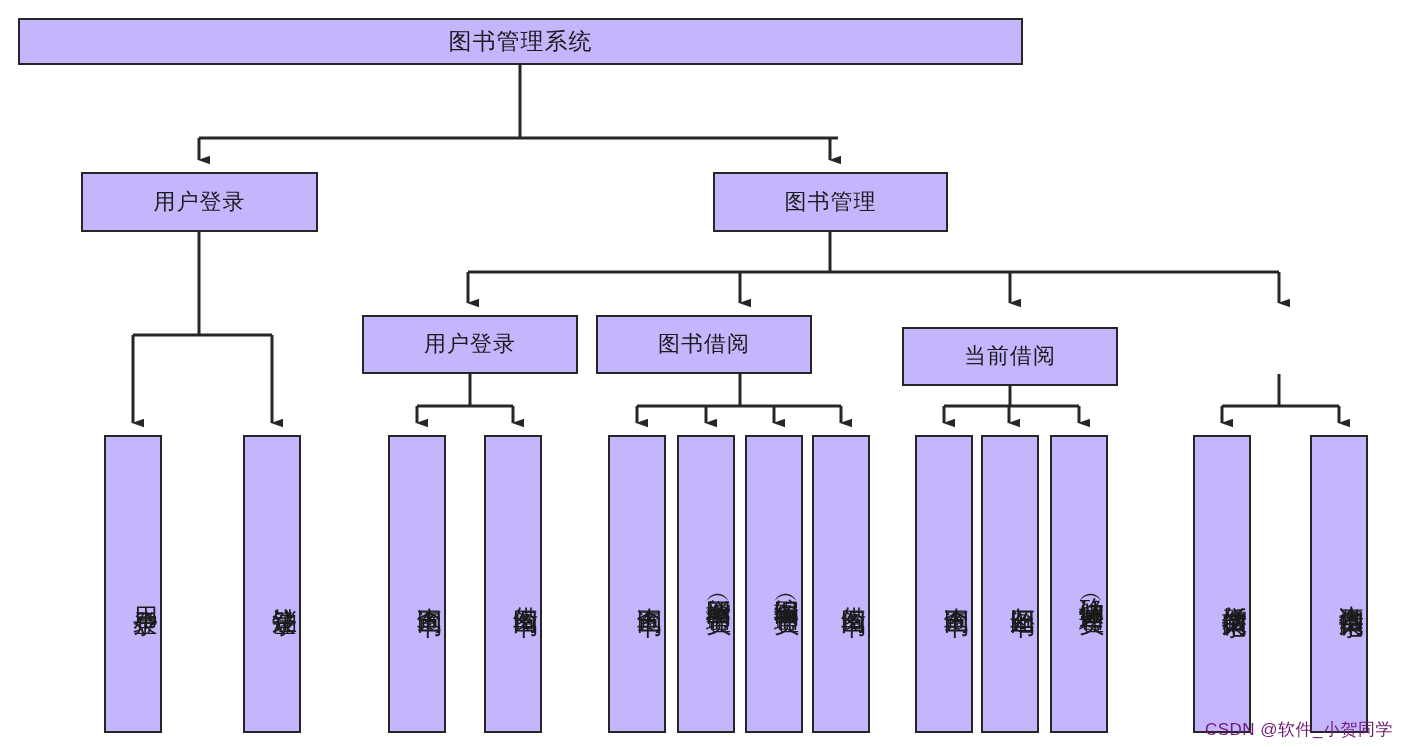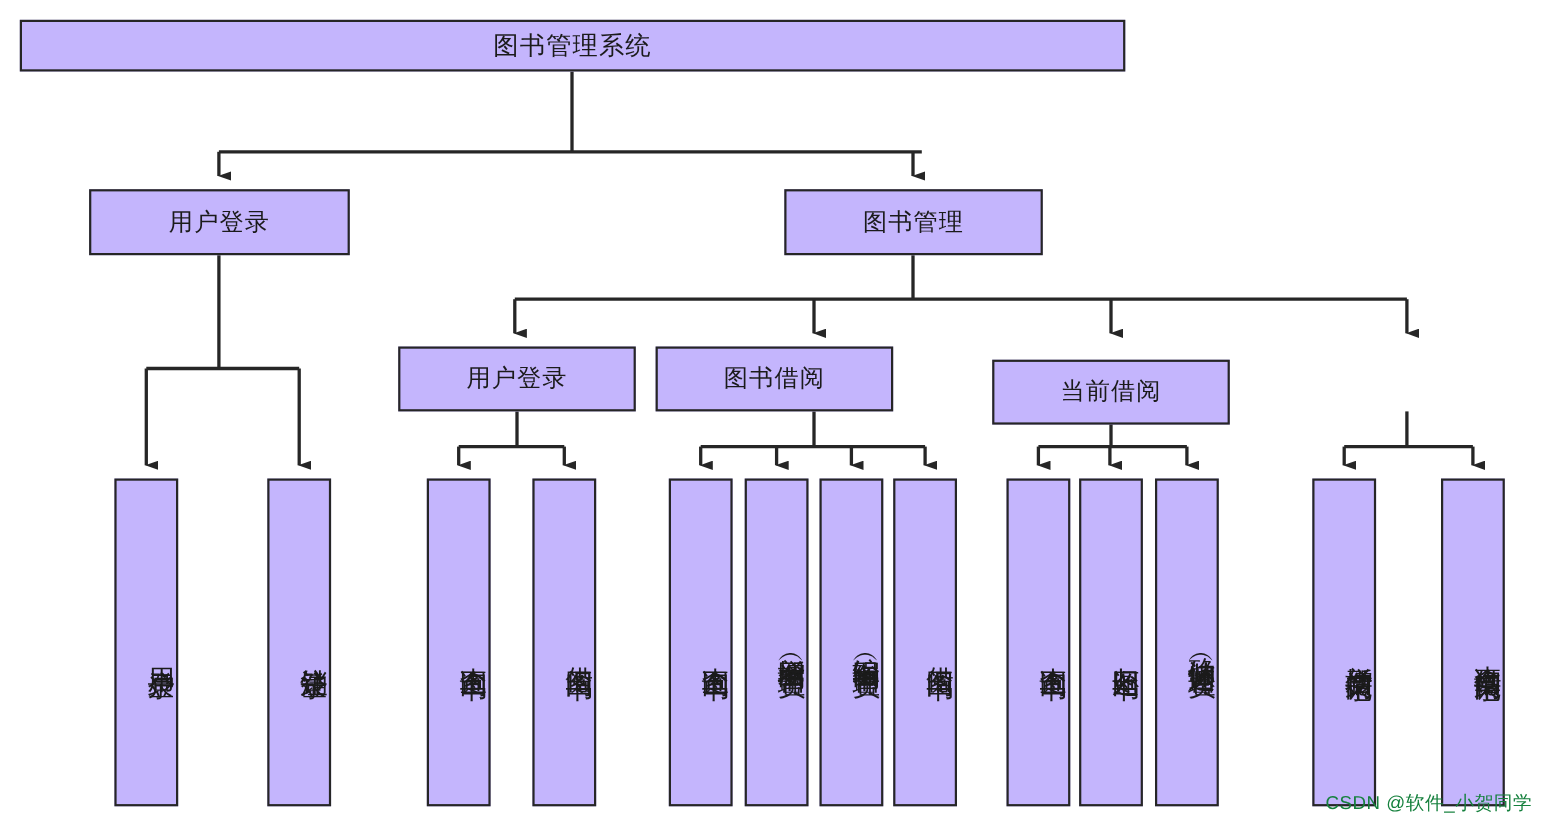--- a/index.html
+++ b/index.html
@@ -57,21 +57,21 @@
     writing-mode:vertical-rl;
     text-orientation:upright;
     display:block;
     white-space:nowrap;
   }
   .watermark{
     position:absolute;
     right:12px;
     bottom:6px;
     font-size:17px;
-    color:#15803d;
+    color:#701a75;
     letter-spacing:0.5px;
     white-space:nowrap;
     user-select:none;
   }
 </style>
 </head>
 <body>
 
 <div id="canvas">
 

